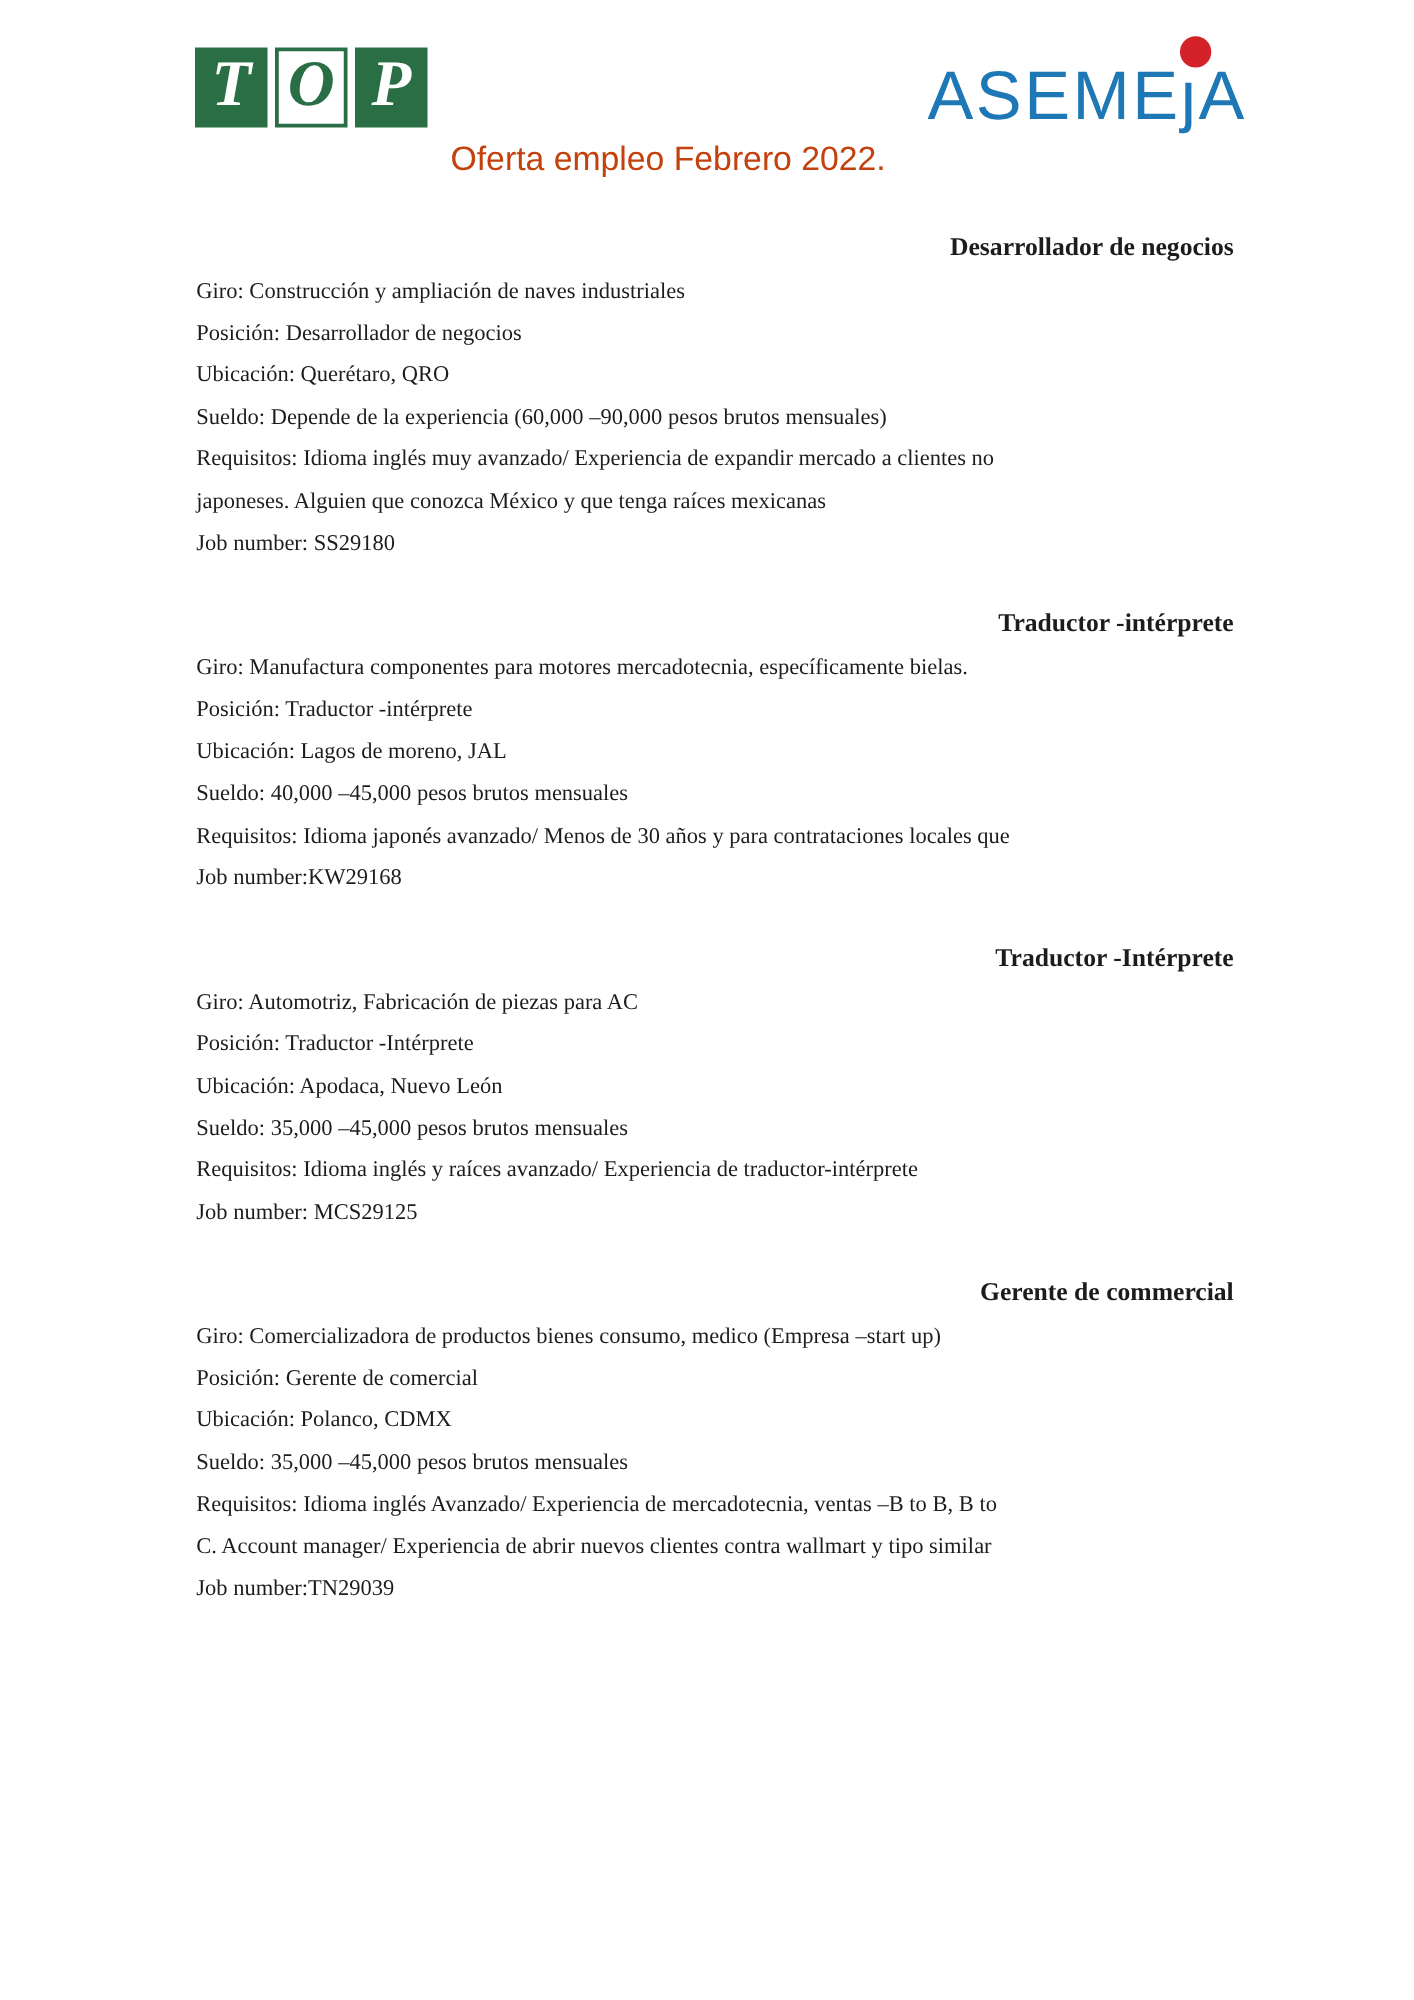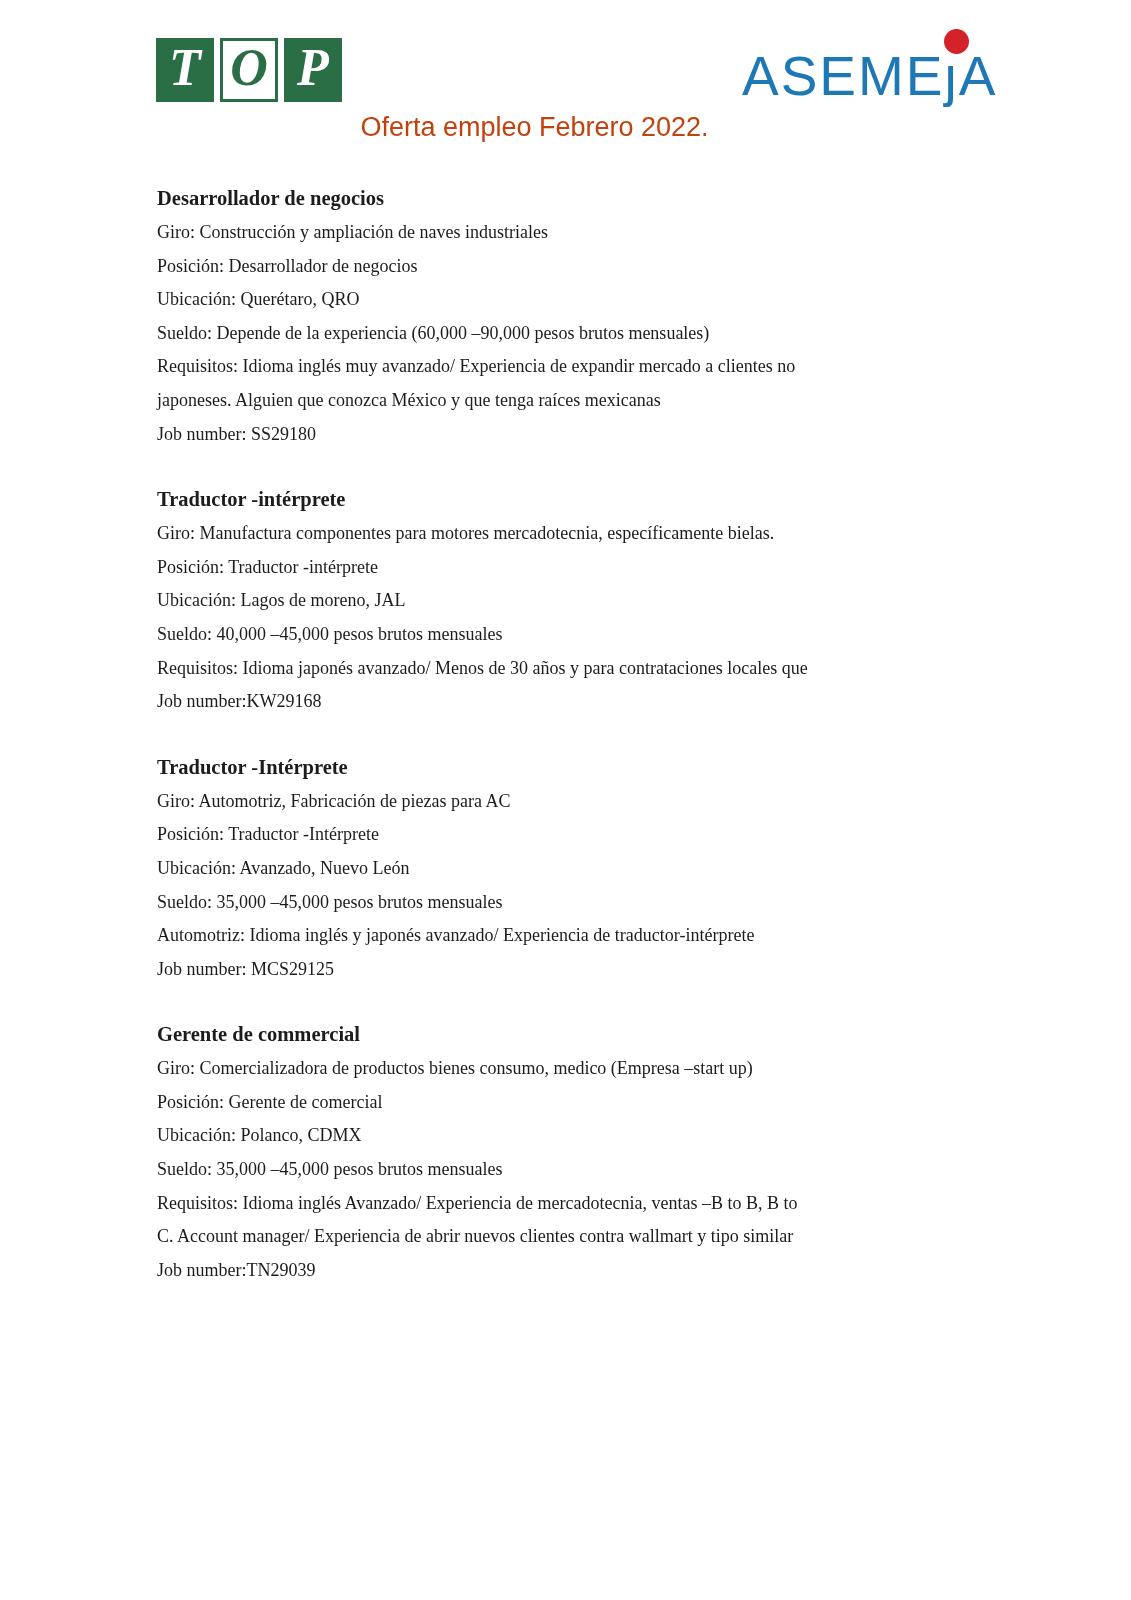--- a/index.html
+++ b/index.html
@@ -92,20 +92,21 @@
     left: 157px;
     width: 830px;
   }
   .job-section { margin-top: 30px; }
   .job-section:first-child { margin-top: 0; }
   .job-heading {
     font-size: 20.5px;
     font-weight: bold;
     line-height: 36px;
     white-space: nowrap;
+    text-align: right;
   }
   .job-line {
     font-size: 18px;
     line-height: 33.6px;
     white-space: nowrap;
     font-family: Liberation Serif, serif;
   }
 </style>
 </head>
 <body>
@@ -147,23 +148,23 @@
         <div class="job-line">Ubicación: Lagos de moreno, JAL</div>
         <div class="job-line">Sueldo: 40,000 –45,000 pesos brutos mensuales</div>
         <div class="job-line">Requisitos: Idioma japonés avanzado/ Menos de 30 años y para contrataciones locales que</div>
         <div class="job-line">Job number:KW29168</div>
       </section>
 
     <section class="job-section">
       <div class="job-heading">Traductor -Intérprete</div>
     <div class="job-line">Giro: Automotriz, Fabricación de piezas para AC</div>
         <div class="job-line">Posición: Traductor -Intérprete</div>
-        <div class="job-line">Ubicación: Avanzado, Nuevo León</div>
+        <div class="job-line">Ubicación: Apodaca, Nuevo León</div>
         <div class="job-line">Sueldo: 35,000 –45,000 pesos brutos mensuales</div>
-        <div class="job-line">Automotriz: Idioma inglés y japonés avanzado/ Experiencia de traductor-intérprete</div>
+        <div class="job-line">Requisitos: Idioma inglés y raíces avanzado/ Experiencia de traductor-intérprete</div>
         <div class="job-line">Job number: MCS29125</div>
       </section>
 
     <section class="job-section">
       <div class="job-heading">Gerente de commercial</div>
     <div class="job-line">Giro: Comercializadora de productos bienes consumo, medico (Empresa –start up)</div>
         <div class="job-line">Posición: Gerente de comercial</div>
         <div class="job-line">Ubicación: Polanco, CDMX</div>
         <div class="job-line">Sueldo: 35,000 –45,000 pesos brutos mensuales</div>
         <div class="job-line">Requisitos: Idioma inglés Avanzado/ Experiencia de mercadotecnia, ventas –B to B, B to</div>

